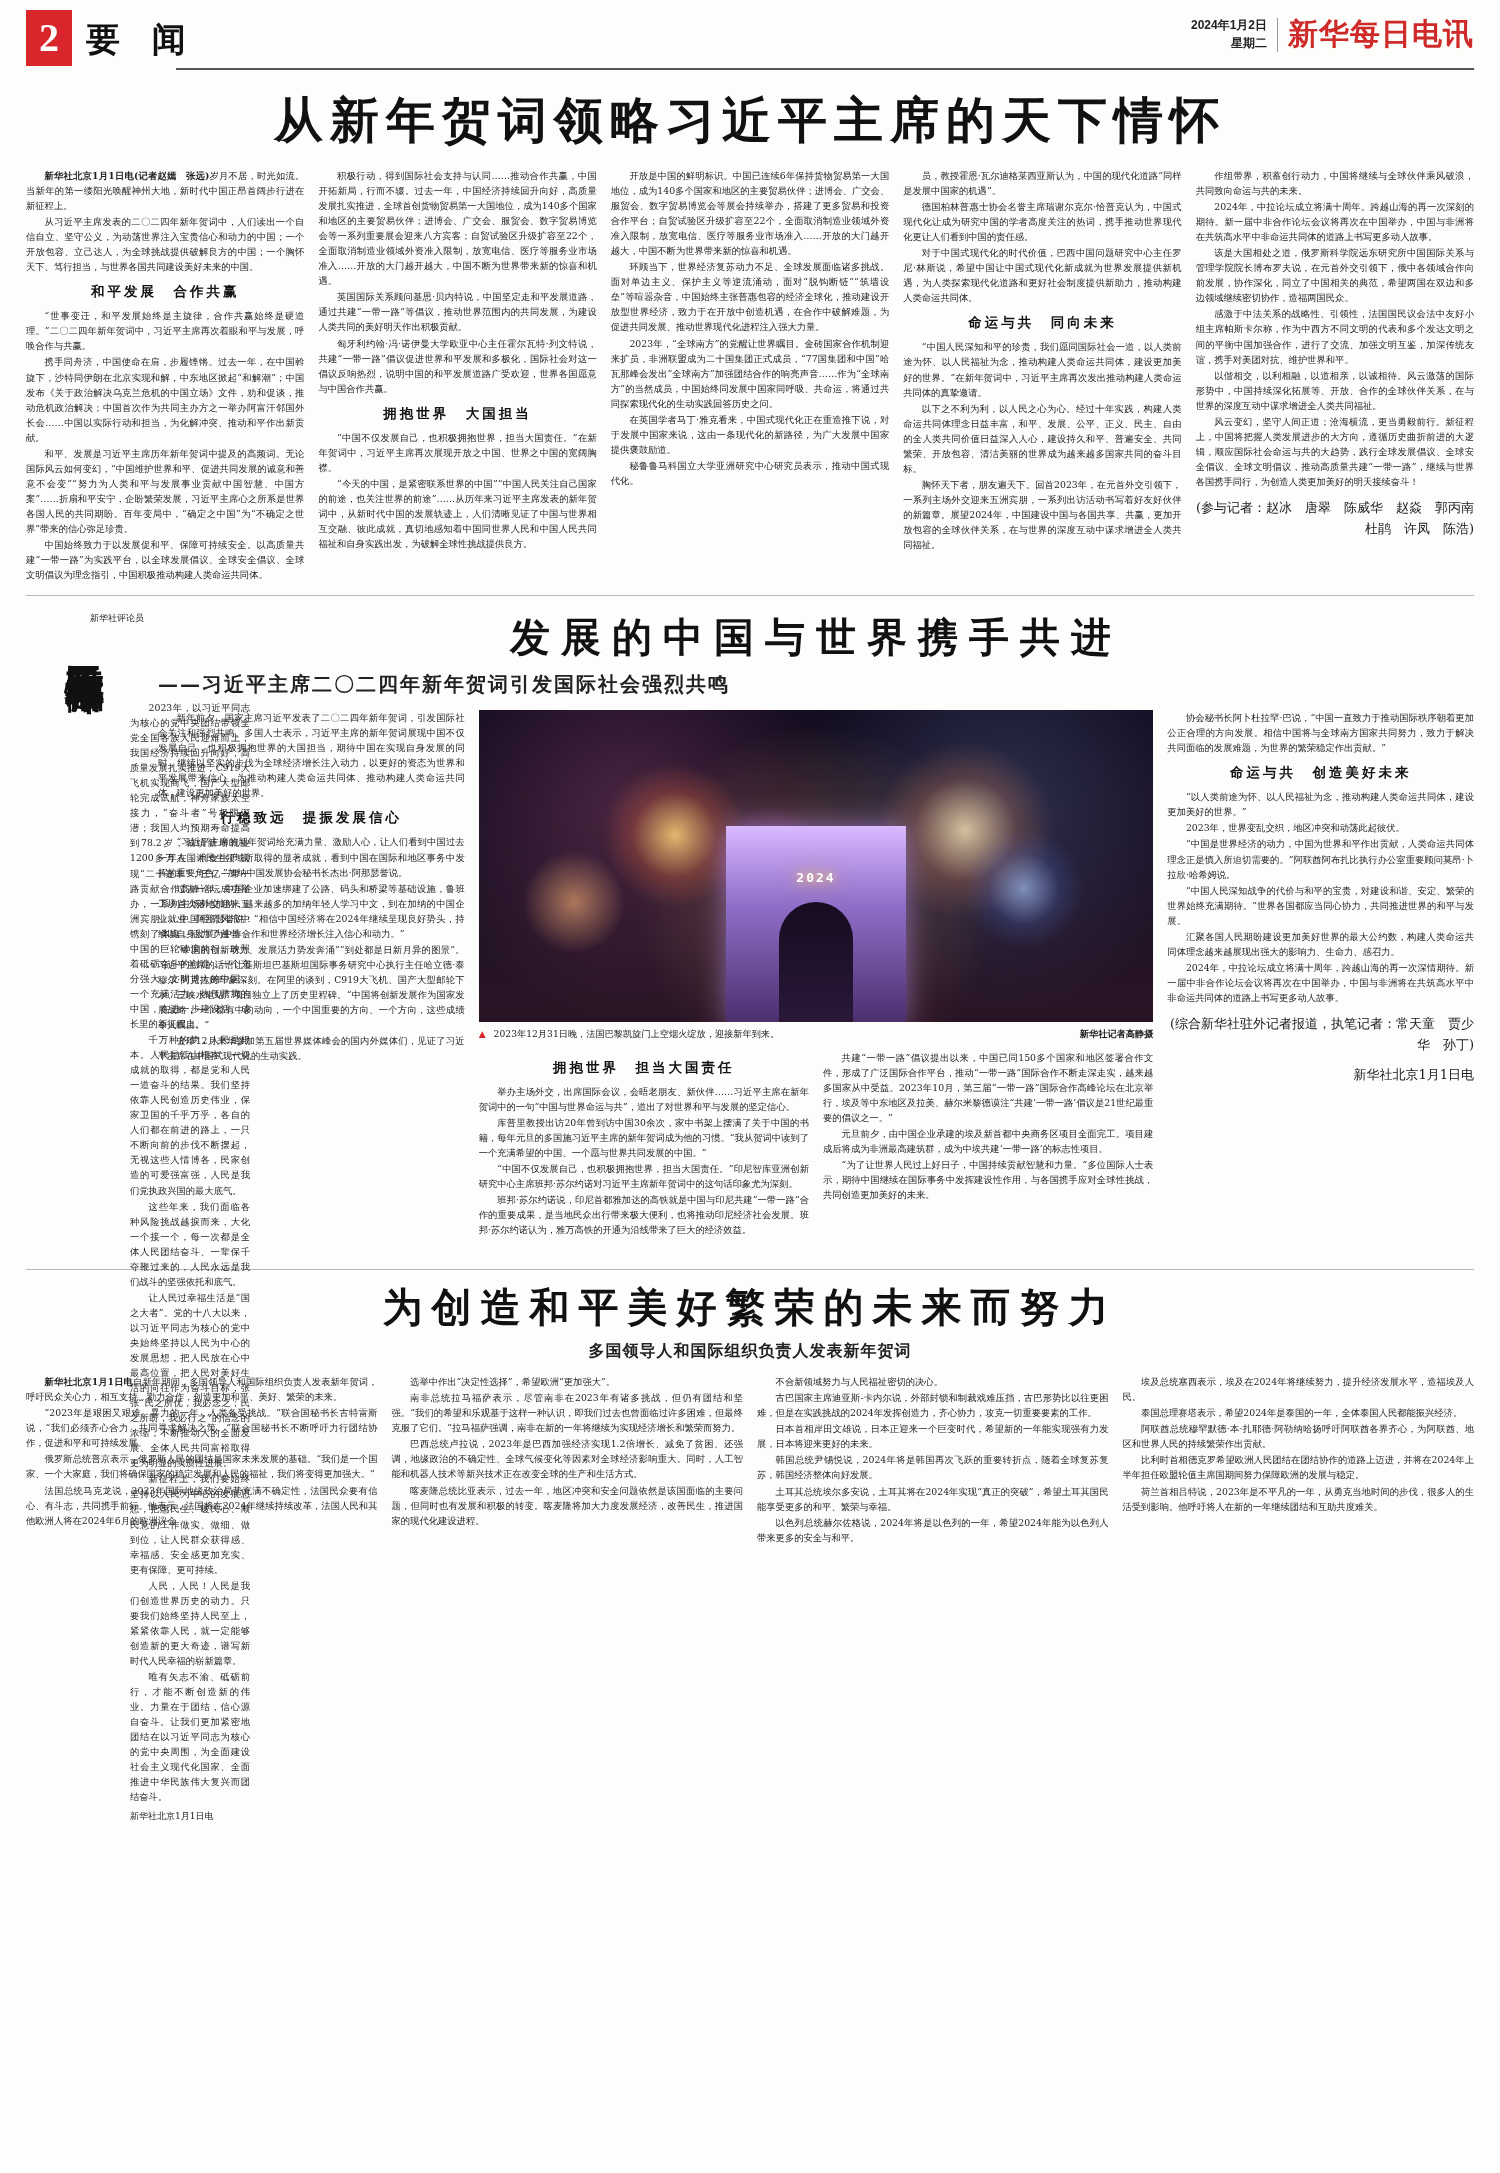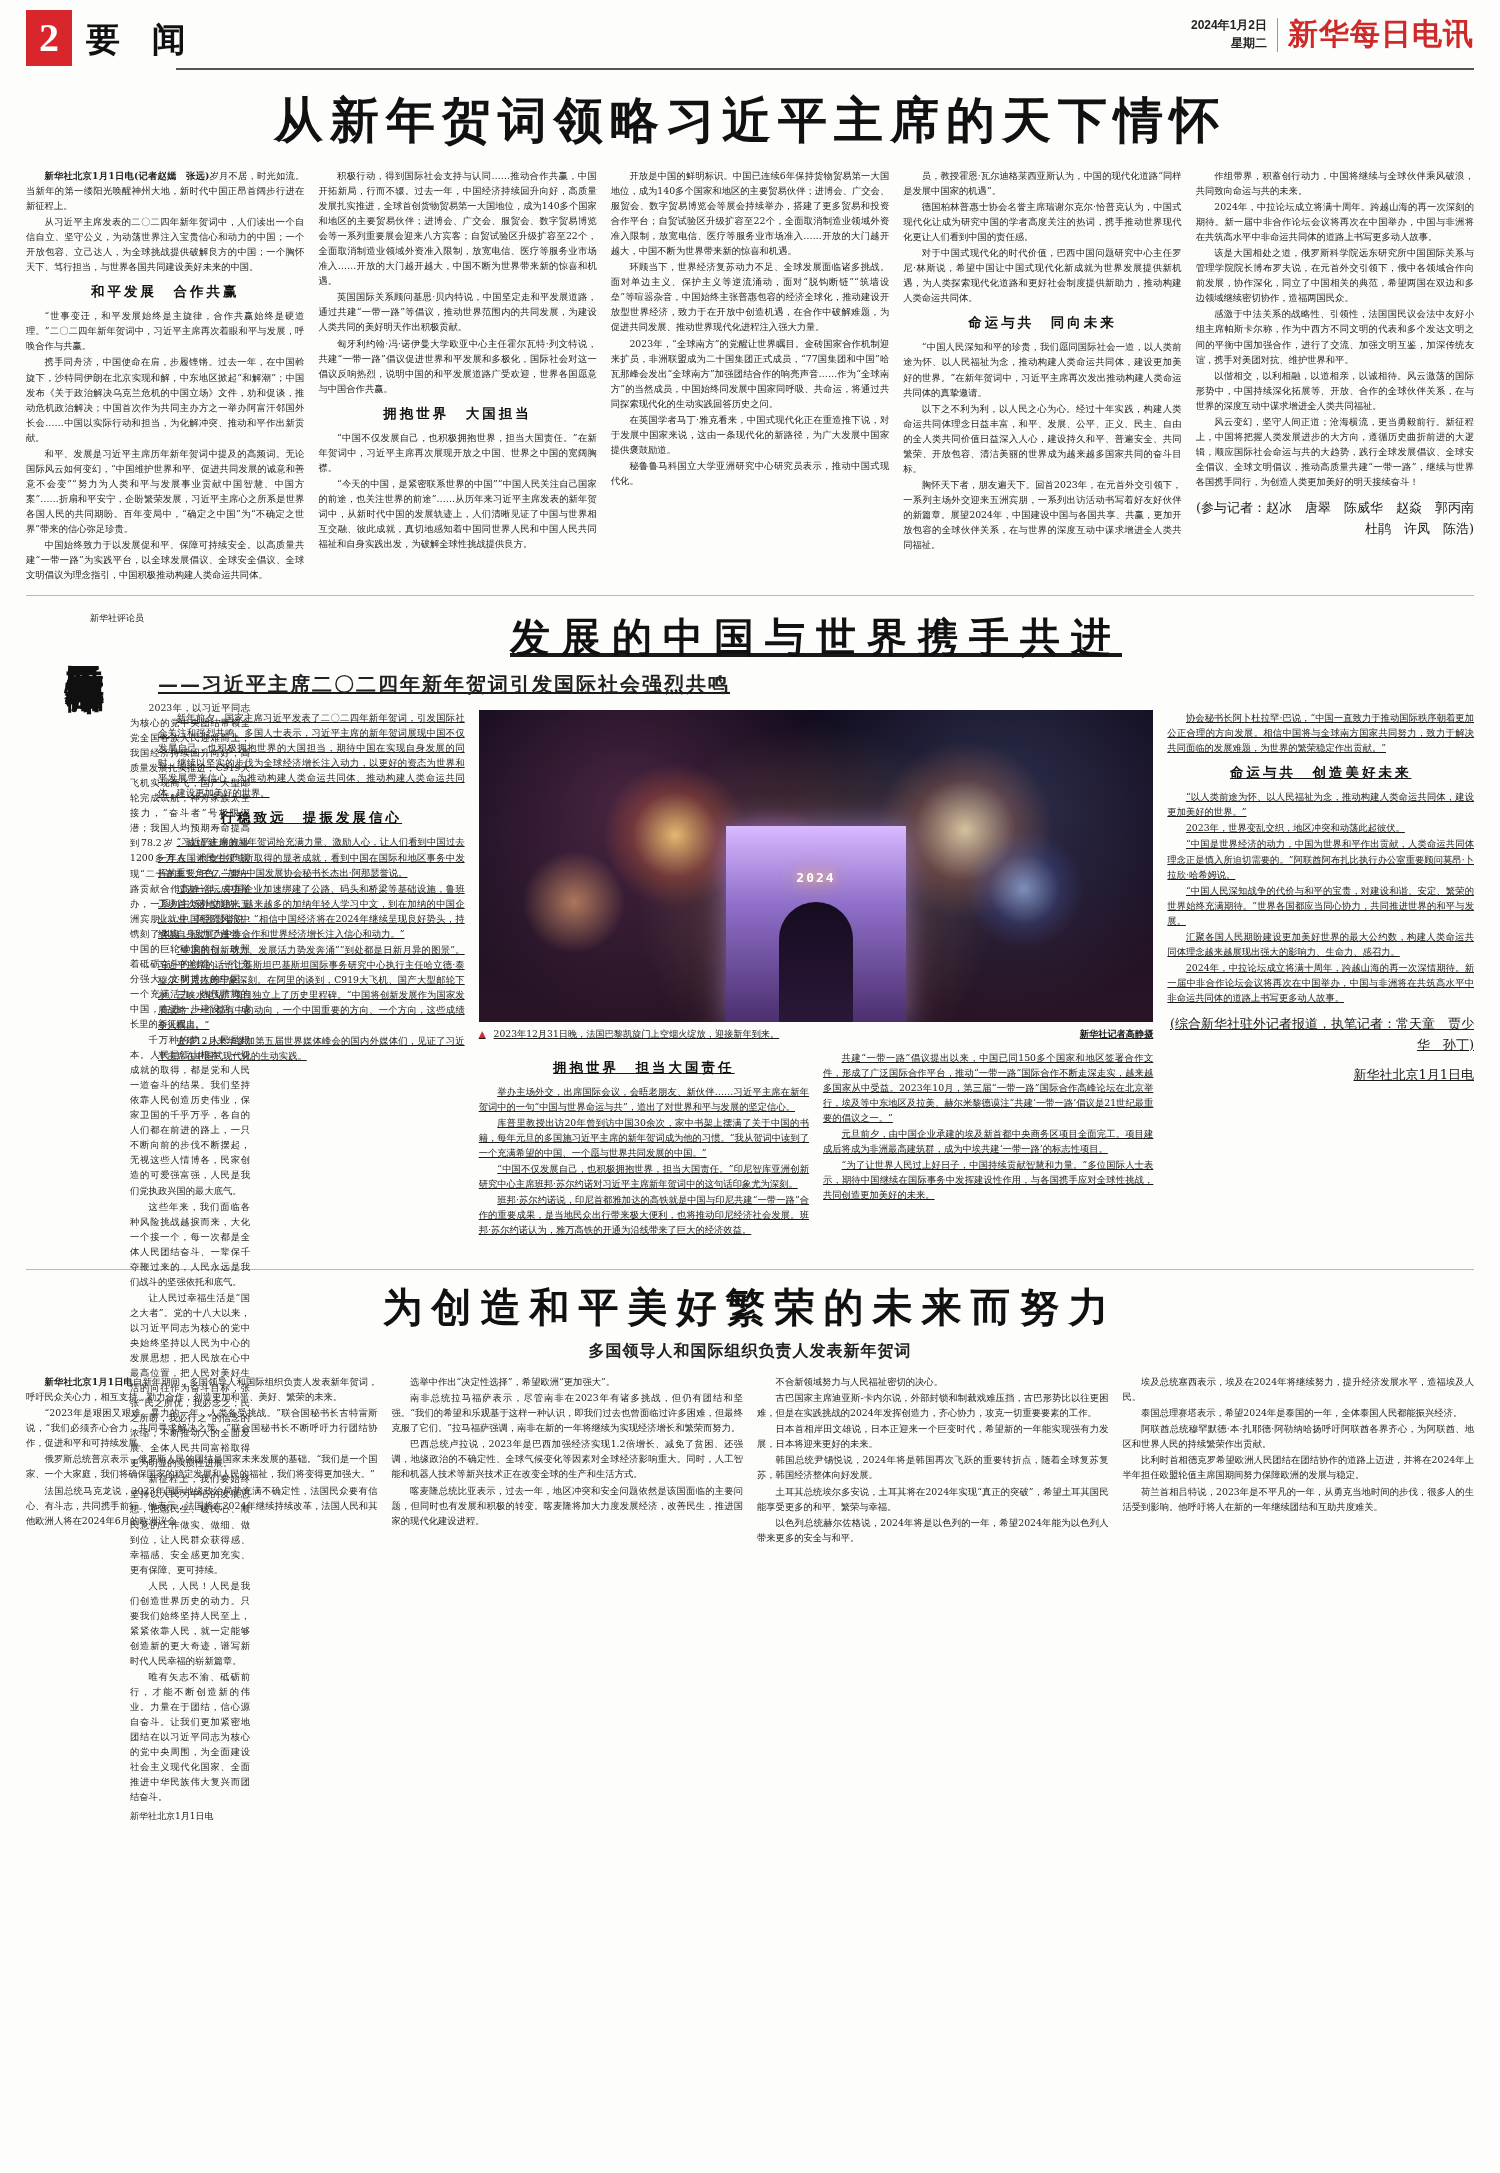--- a/index.html
+++ b/index.html
@@ -61,21 +61,21 @@
   .mid-wrap { display:flex; gap:14px; margin-top:4px; }
   .vert-head {
     width:118px; flex:0 0 118px; position:relative; padding-top:6px;
   }
   .vert-label { font-size:9px; font-family:"DejaVu Serif", serif; text-align:right; margin-bottom:6px; }
   .vert-title {
     font-size:39px; font-weight:bold; line-height:1.12; letter-spacing:1px;
     font-family:"DejaVu Serif", serif; writing-mode:vertical-rl; text-orientation:upright;
     height:620px; margin:10px auto 0; color:#111;
   }
-  .mid-right { flex:1 1 0; min-width:0;text-decoration:underline; }
+  .mid-right { flex:1 1 0; min-width:0; }
 
   .h2-main {
     text-align:center; font-size:40px; font-weight:bold; letter-spacing:11px;
     font-family:"DejaVu Serif", serif; color:#111; margin:4px 0 6px;
   }
   .h2-sub {
     text-align:left; font-size:20px; font-weight:bold; letter-spacing:2px;
     font-family:"DejaVu Serif", serif; color:#222; margin:0 0 12px;
   }
 

